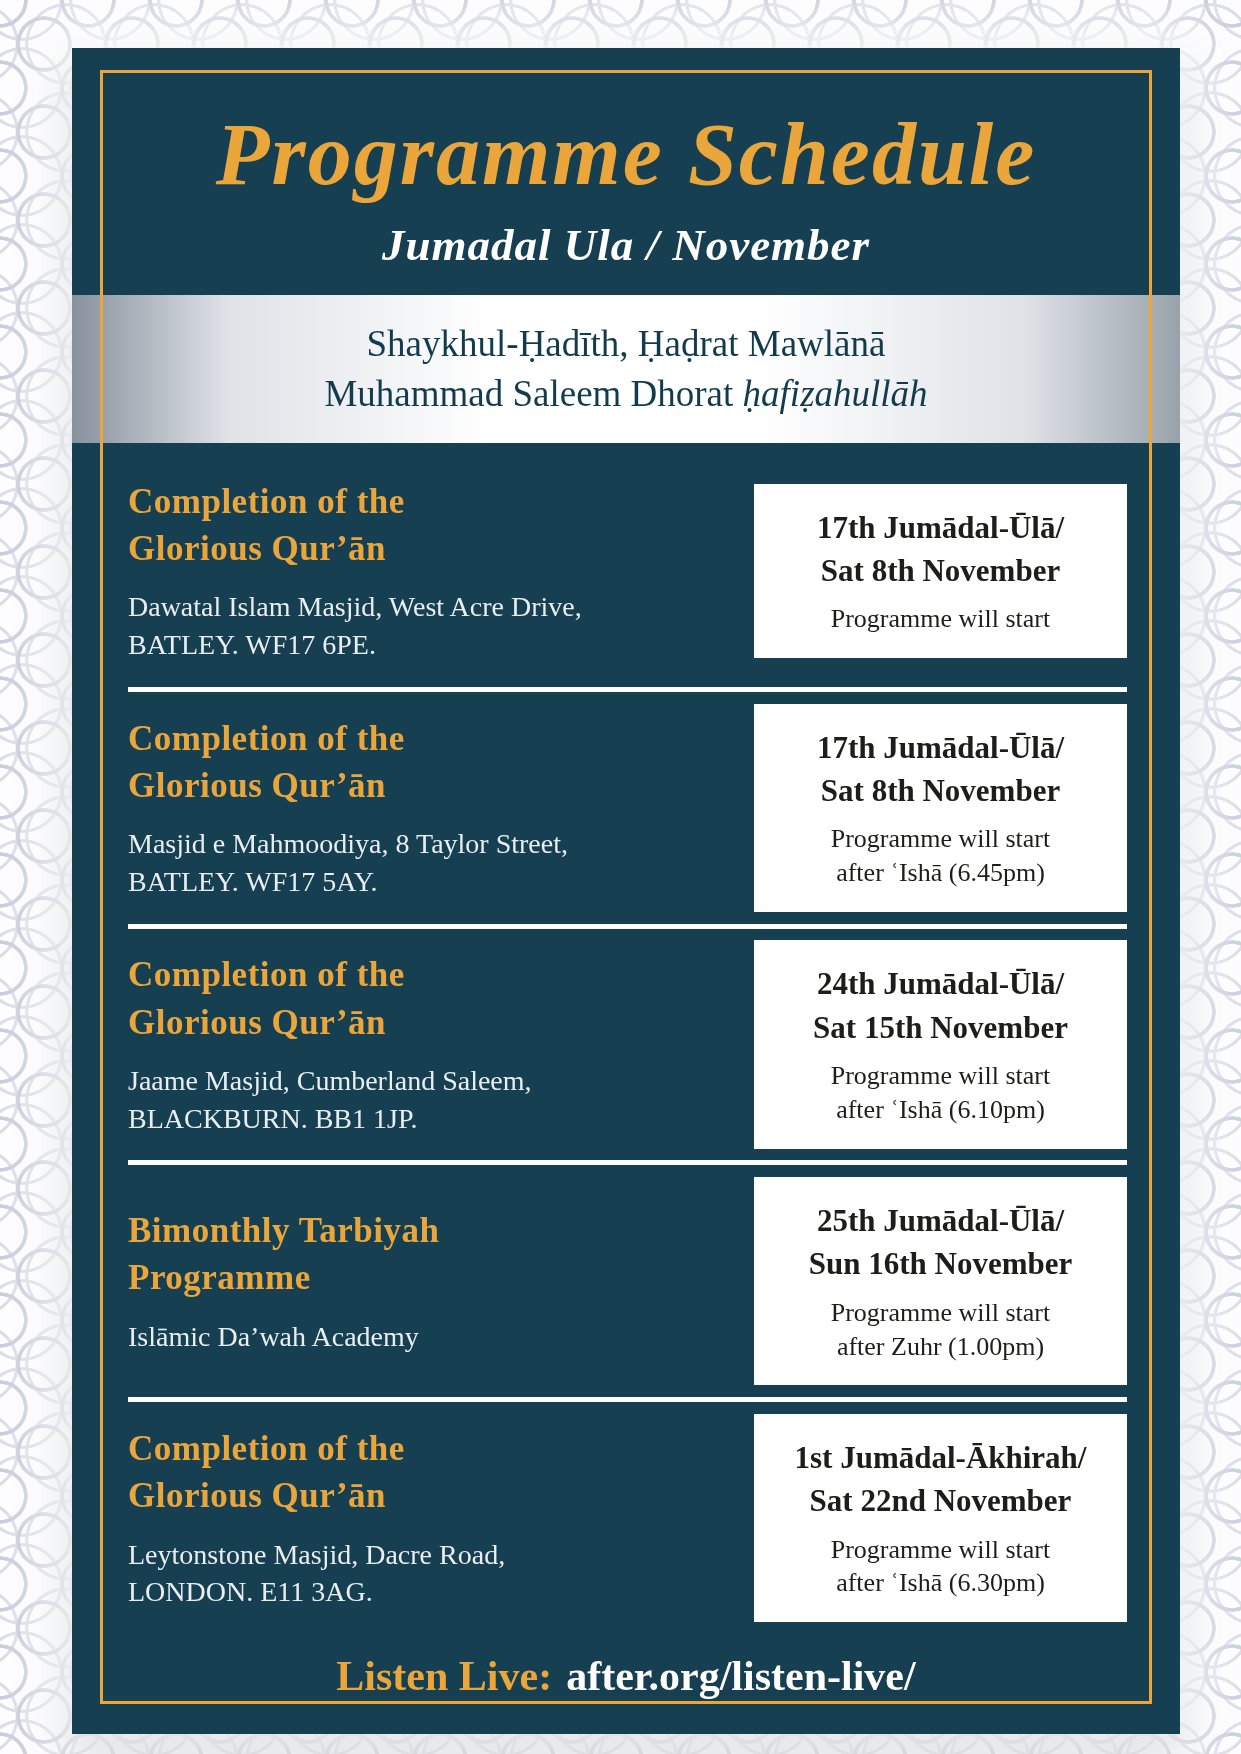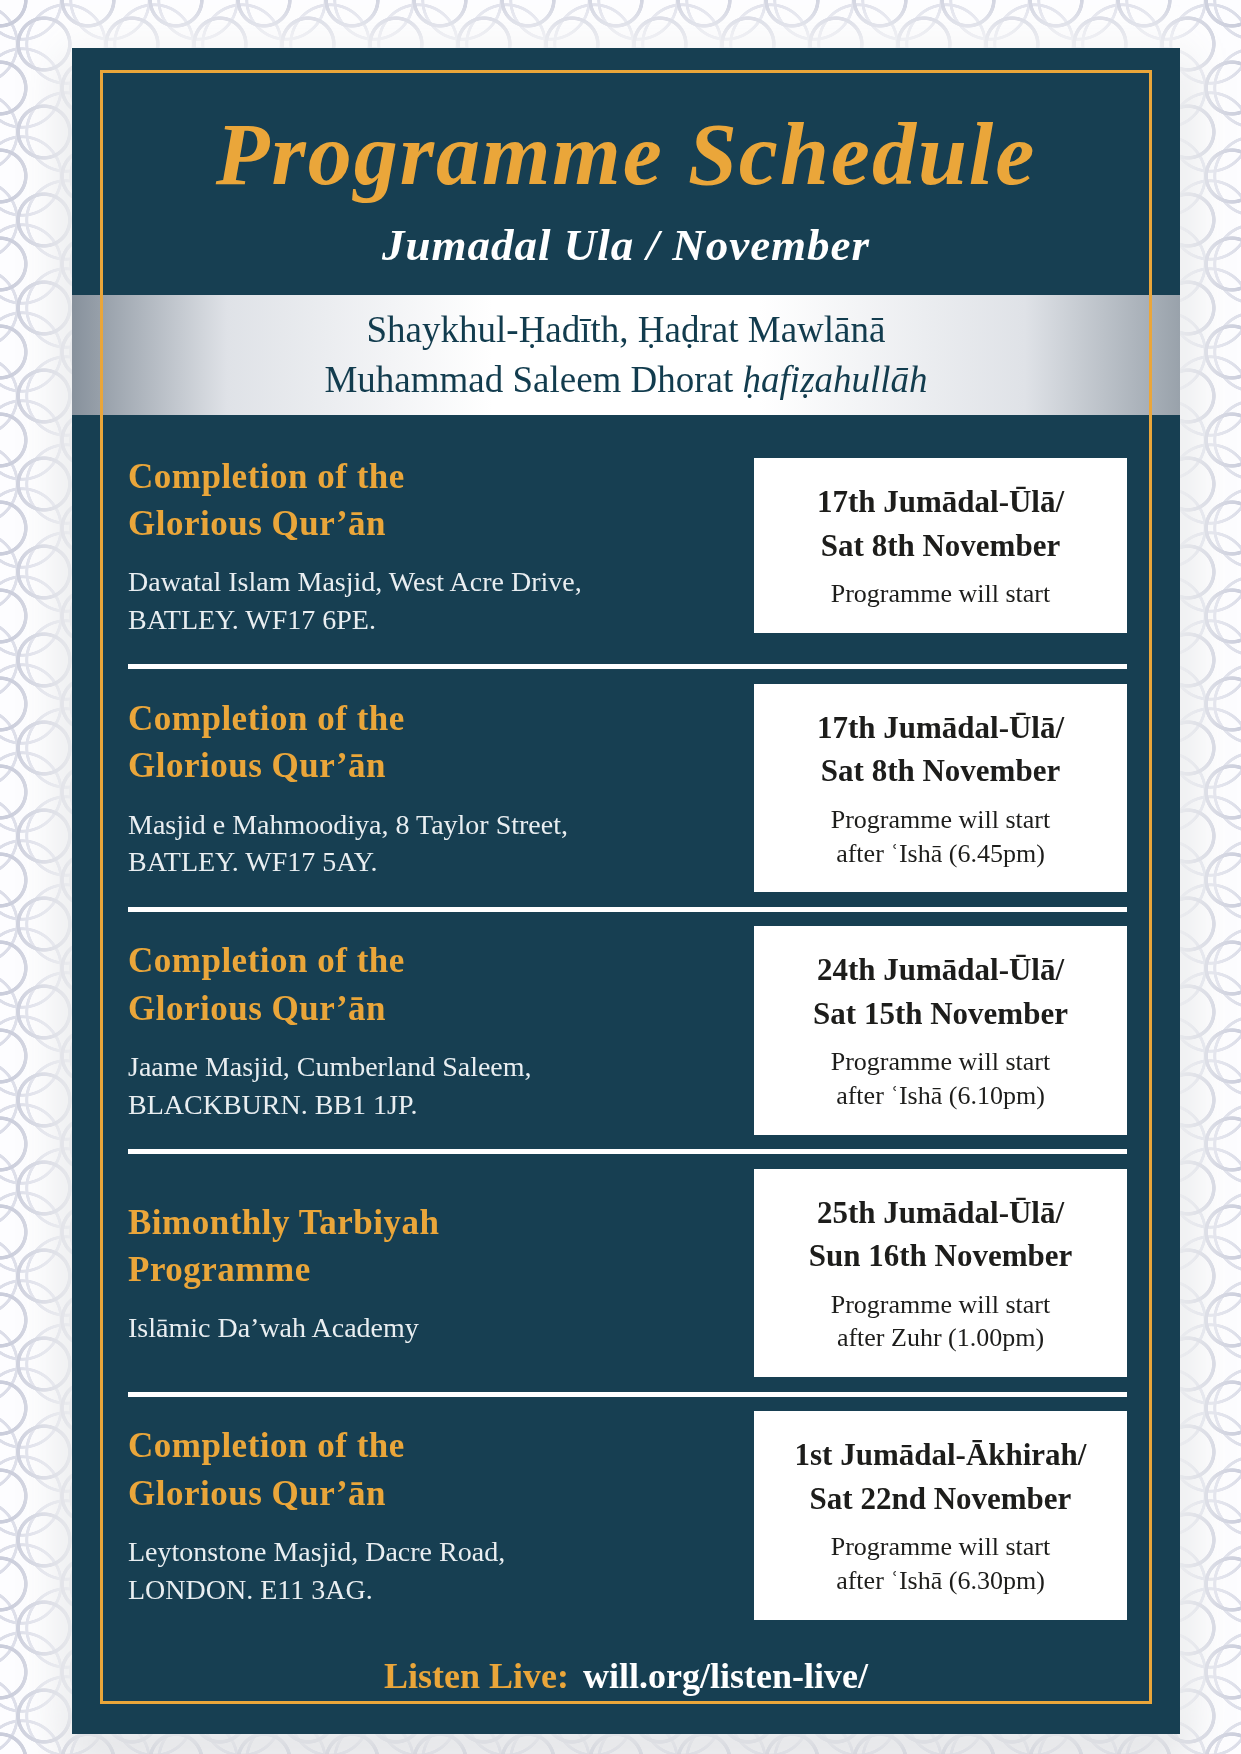--- a/index.html
+++ b/index.html
@@ -61,21 +61,21 @@
   .script-subtitle{
     font-family:"Liberation Serif", serif;
     font-style:italic;
     font-weight:700;
     font-size:45px;
     color:#ffffff;
     margin-top:20px;
     letter-spacing:1px;
   }
   .banner{
-    height:120px;
+    height:148px;
     background:linear-gradient(to right,#87919c 0%,#dfe2e7 14%,#ffffff 38%,#ffffff 62%,#dfe2e7 86%,#99a2ab 100%);
     display:flex;
     flex-direction:column;
     justify-content:center;
     text-align:center;
     color:var(--banner-text);
     font-size:37px;
     line-height:1.35;
   }
   .banner .honorific{font-style:italic;}
@@ -126,21 +126,21 @@
     height:5px;
     background:#ffffff;
   }
   .footer{
     height:92px;
     display:flex;
     align-items:center;
     justify-content:center;
     gap:14px;
     padding-bottom:24px;
-    font-size:36px;
+    font-size:42px;
     font-weight:700;
   }
   .footer .label{color:var(--gold);}
   .footer .url{color:#ffffff;}
 </style>
 </head>
 <body>
 
 <div class="card">
   <div class="gold-frame"></div>
@@ -269,15 +269,15 @@
       <div class="event-start">
         <div>Programme will start</div>
         <div>after ʿIshā (6.30pm)</div>
       </div>
     </div>
   </div>
 </div>
 
   <div class="footer">
     <span class="label">Listen Live:</span>
-    <span class="url">will.org/listen-live/</span>
+    <span class="url">after.org/listen-live/</span>
   </div>
 </div>
 
 </body></html>

